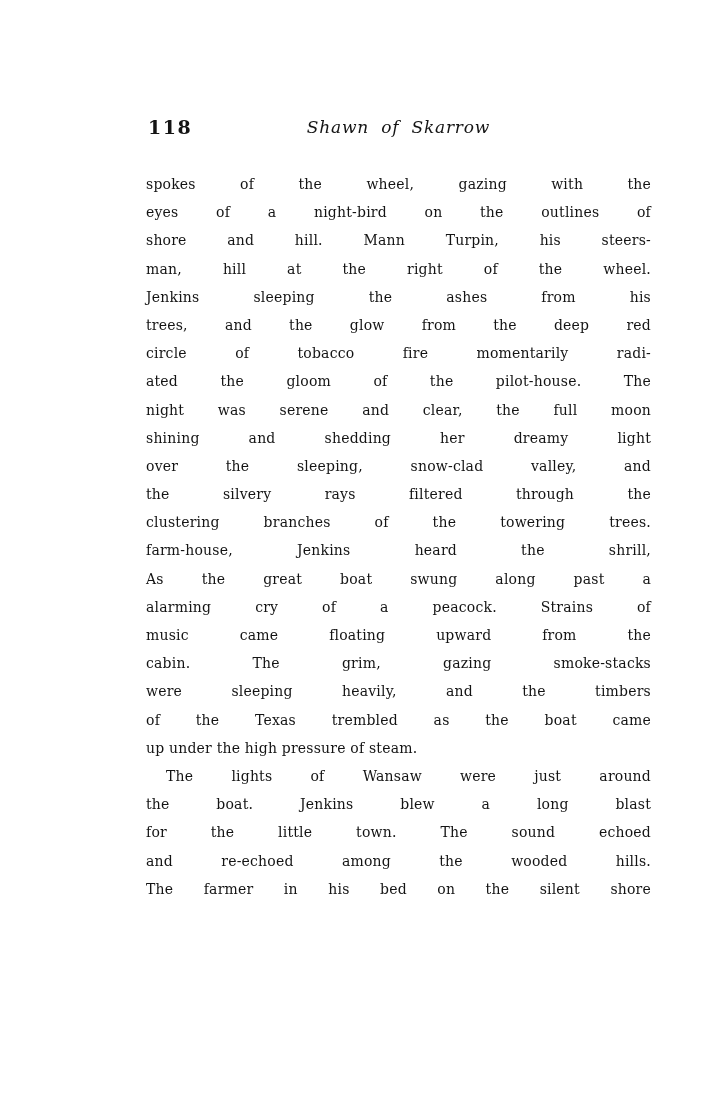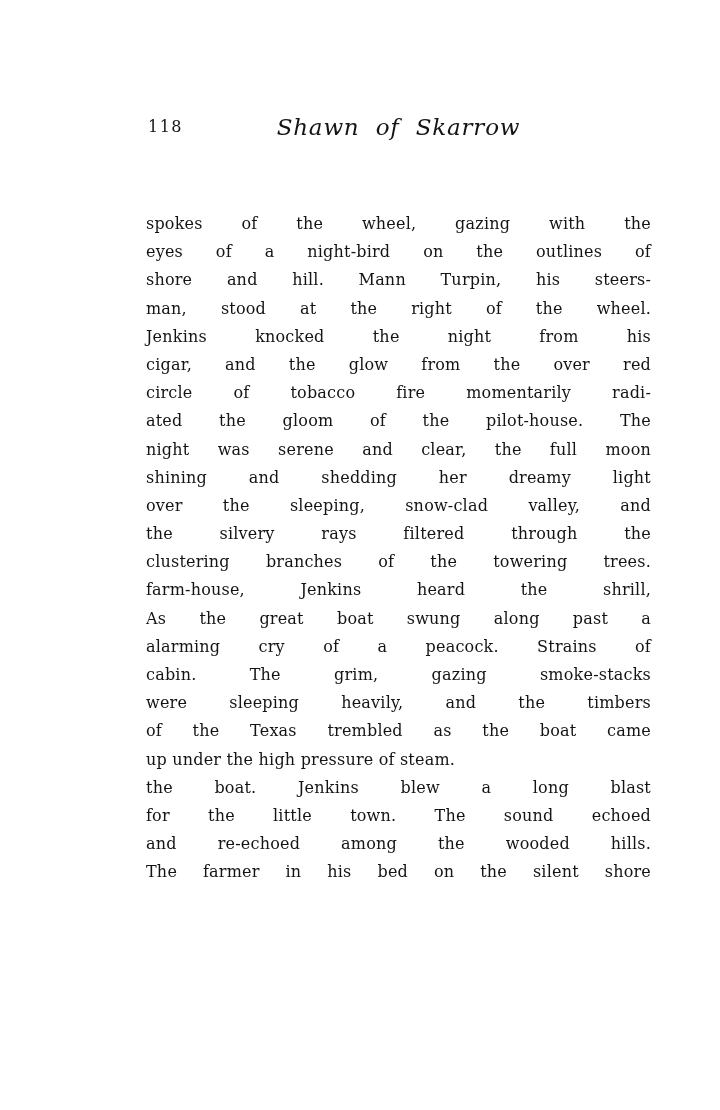--- a/index.html
+++ b/index.html
@@ -20,43 +20,43 @@
     position: absolute;
     left: 146px;
     top: 112px;
     width: 505px;
     height: 32px;
   }
   .page-number {
     position: absolute;
     left: 2px;
     top: 0;
-    font-size: 16px;
+    font-size: 19px;
     letter-spacing: 1.5px;
     line-height: 30px;
+    font-weight: bold;
   }
   .running-title {
     position: absolute;
     left: 0;
     right: 0;
     top: 0;
     text-align: center;
     font-style: italic;
-    font-size: 23px;
+    font-size: 17px;
     line-height: 30px;
     letter-spacing: 0.8px;
     word-spacing: 0.35em;
   }
   .text-block {
     position: absolute;
     left: 146px;
     top: 170px;
     width: 505px;
-    font-size: 16px;
-    margin-top: 40px;
+    font-size: 14px;
   }
   .line {
     height: 28.2px;
     line-height: 28.2px;
     text-align: justify;
     text-align-last: justify;
     letter-spacing: 0.2px;
     white-space: normal;
   }
   .line.end {
@@ -71,35 +71,37 @@
 
 <div class="page">
   <div class="header">
     <span class="page-number">118</span>
     <span class="running-title">Shawn of Skarrow</span>
   </div>
   <div class="text-block">
       <div class="line">spokes of the wheel, gazing with the</div>
       <div class="line">eyes of a night-bird on the outlines of</div>
       <div class="line">shore and hill.  Mann Turpin, his steers-</div>
-      <div class="line">man, stood at the right of the wheel.</div>
-      <div class="line">Jenkins knocked the night from his</div>
-      <div class="line">cigar, and the glow from the over red</div>
+      <div class="line">man, hill at the right of the wheel.</div>
+      <div class="line">Jenkins sleeping the ashes from his</div>
+      <div class="line">trees, and the glow from the deep red</div>
       <div class="line">circle of tobacco fire momentarily radi-</div>
       <div class="line">ated the gloom of the pilot-house.  The</div>
       <div class="line">night was serene and clear, the full moon</div>
       <div class="line">shining and shedding her dreamy light</div>
       <div class="line">over the sleeping, snow-clad valley, and</div>
       <div class="line">the silvery rays filtered through the</div>
       <div class="line">clustering branches of the towering trees.</div>
       <div class="line">farm-house, Jenkins heard the shrill,</div>
       <div class="line">As the great boat swung along past a</div>
       <div class="line">alarming cry of a peacock.  Strains of</div>
+      <div class="line">music came floating upward from the</div>
       <div class="line">cabin.  The grim, gazing smoke-stacks</div>
       <div class="line">were sleeping heavily, and the timbers</div>
       <div class="line">of the Texas trembled as the boat came</div>
       <div class="line end">up under the high pressure of steam.</div>
+      <div class="line indent">The lights of Wansaw were just around</div>
       <div class="line">the boat.  Jenkins blew a long blast</div>
       <div class="line">for the little town.  The sound echoed</div>
       <div class="line">and re-echoed among the wooded hills.</div>
       <div class="line">The farmer in his bed on the silent shore</div>
     </div>
 </div>
 
 </body></html>

